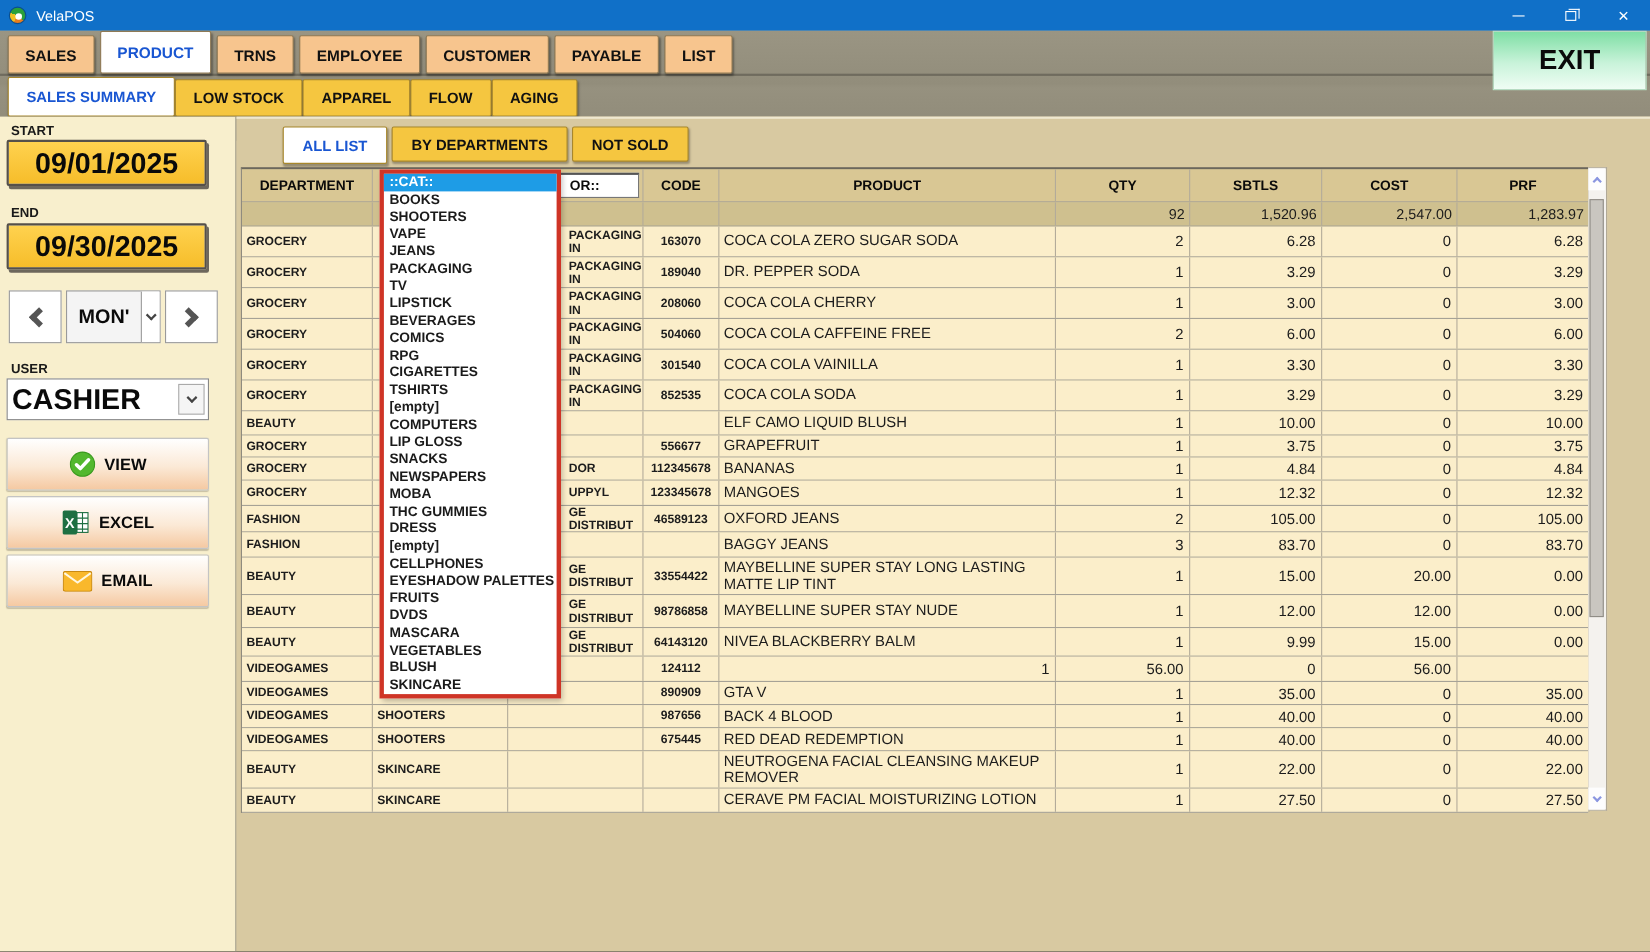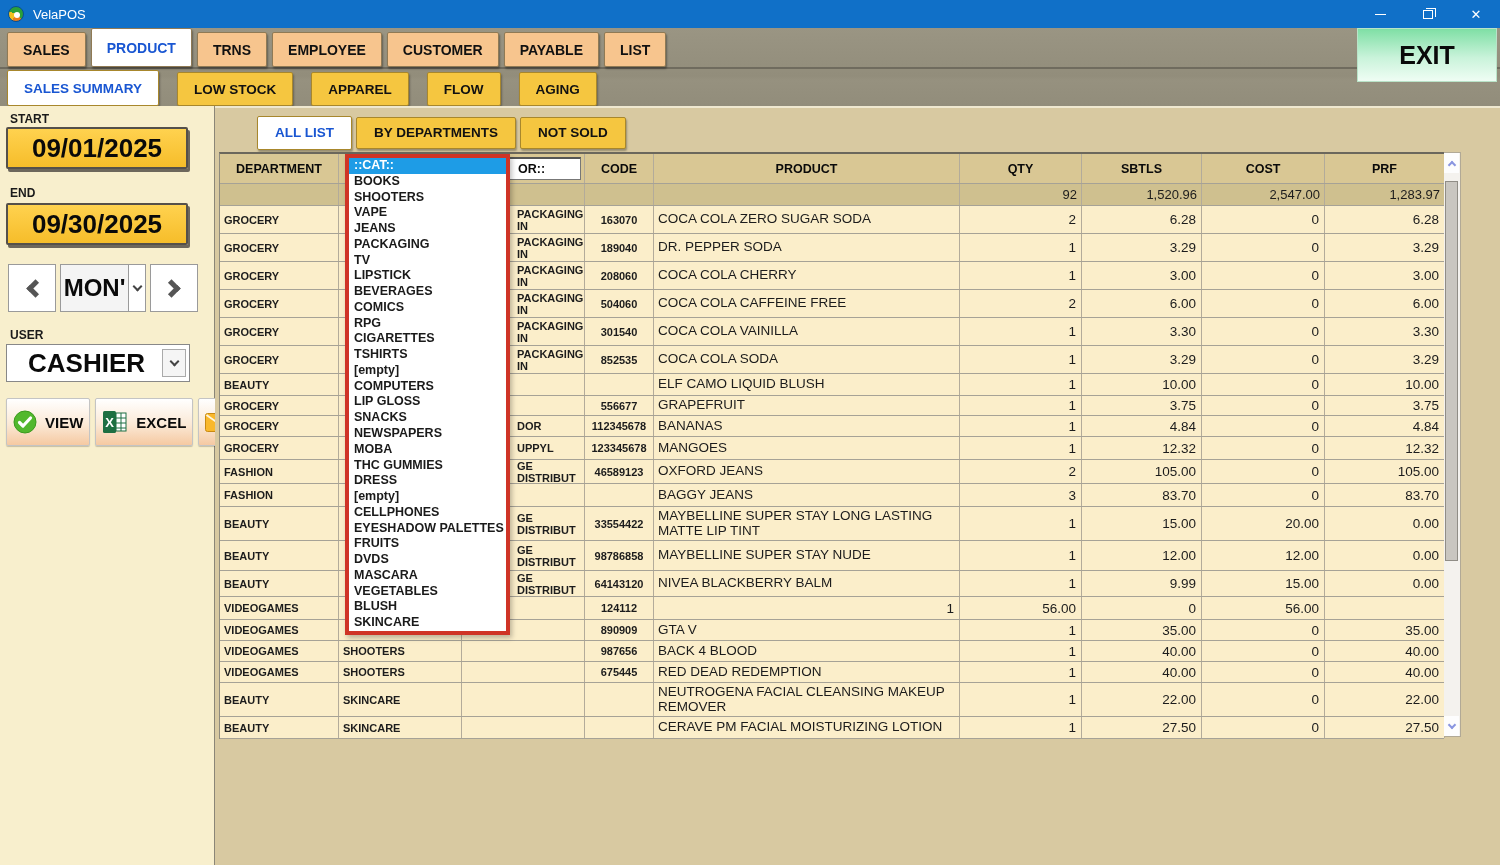--- a/index.html
+++ b/index.html
@@ -16,48 +16,48 @@
   .wc .minbar{width:11px;height:1px;background:#fff;display:block;}
   .wc .maxbox{width:10px;height:9px;border:1px solid #fff;display:block;position:relative;}
   .wc .maxbox:after{content:"";position:absolute;left:2px;top:-3px;width:9px;height:8px;border:1px solid #fff;border-bottom:none;border-left:none;}
 
   
   .tabstrip{position:absolute;left:0;top:28px;width:1500px;height:100px;background:linear-gradient(180deg,#9a9583 0%,#928d7b 48%,#96917f 52%,#8e8977 100%);}
   .seam{position:absolute;left:0;top:39px;width:1500px;height:2px;background:#6f6b5e;}
   .mainTabs{position:absolute;left:7px;top:2px;display:flex;gap:5px;align-items:flex-end;height:37px;}
   .tab{height:35px;padding:0 15px;display:flex;align-items:center;background:var(--c-tab_peach,#f7c58e);border:1px solid #8f7a55;border-radius:2px;font-weight:bold;font-size:14px;color:#111;box-shadow:1px 2px 2px rgba(0,0,0,.35);cursor:pointer;}
   .tab.active{background:#fff;color:var(--c-active_tab_text,#1956d2);height:39px;}
-  .subTabs{position:absolute;left:7px;top:42px;display:flex;gap:18px;align-items:flex-end;height:36px;}
+  .subTabs{position:absolute;left:7px;top:42px;display:flex;gap:0;align-items:flex-end;height:36px;}
   .stab{height:34px;padding:0 16px;display:flex;align-items:center;background:var(--c-tab_gold,#f5c640);border:1px solid #a8872c;border-radius:2px;font-weight:bold;font-size:13.5px;color:#111;box-shadow:1px 2px 2px rgba(0,0,0,.3);cursor:pointer;}
   .stab.active{background:#fff;color:var(--c-active_tab_text,#1956d2);height:36px;}
   .exitbtn{position:absolute;left:1357px;top:28px;width:140px;height:54px;background:linear-gradient(180deg,#7fdfa5 0%,#c9f3da 55%,#effdf4 100%);border:1px solid #b9e3c8;font-weight:bold;font-size:25px;color:#0a0a0a;cursor:pointer;}
 
   
   .sidebar{position:absolute;left:0;top:106px;width:215px;height:759px;background:var(--c-sidebar_bg,#f8efcd);border-right:1px solid #8b8677;}
   .slabel{position:absolute;left:10px;font-weight:bold;font-size:12px;color:#1a1a1a;}
   .datebtn{position:absolute;left:6px;width:182px;height:42px;background:linear-gradient(180deg,#ffd24f,#f6bd2a);border:2px solid #55504a;border-radius:2px;box-shadow:2px 3px 0 #6d675c;font-weight:bold;font-size:26px;color:#0a0a0a;display:flex;align-items:center;justify-content:center;cursor:pointer;}
   .navrow{position:absolute;left:8px;top:158px;height:48px;display:flex;gap:4px;}
   .navbtn{width:48px;height:48px;background:#fff;border:1px solid #9a9a9a;display:flex;align-items:center;justify-content:center;cursor:pointer;}
   .chev{display:inline-block;width:13px;height:13px;border-right:5px solid #555;border-bottom:5px solid #555;}
   .chev.left{transform:rotate(135deg);margin-left:6px;}
   .chev.right{transform:rotate(-45deg);margin-right:6px;}
   .chev.down{width:7px;height:7px;border-right:2px solid #444;border-bottom:2px solid #444;transform:rotate(45deg);margin-top:-3px;}
   .perselect{width:86px;height:48px;background:#f4f4f4;border:1px solid #9a9a9a;display:flex;align-items:center;cursor:pointer;}
-  .perselect .ptxt{flex:1;text-align:center;font-weight:bold;font-size:24px;color:#0a0a0a;white-space:nowrap;overflow:hidden;}
+  .perselect .ptxt{flex:1;text-align:center;font-weight:bold;font-size:18px;color:#0a0a0a;white-space:nowrap;overflow:hidden;}
   .arrbox{width:17px;height:100%;border-left:1px solid #9a9a9a;background:#fff;display:flex;align-items:center;justify-content:center;}
   .userselect{position:absolute;left:6px;top:238px;width:184px;height:38px;background:#fff;border:1px solid #888;display:flex;align-items:center;cursor:pointer;}
-  .userselect .utxt{flex:1;font-weight:bold;font-size:26px;color:#0a0a0a;padding-left:4px;text-align:center;}
+  .userselect .utxt{flex:1;font-weight:bold;font-size:26px;color:#0a0a0a;padding-left:4px;}
   .userselect .arrbox{width:24px;height:28px;margin-right:3px;border:1px solid #aaa;background:#f5f5f5;}
-  .actions{position:absolute;left:6px;top:292px;width:184px;display:flex;flex-direction:row;gap:5px;}
+  .actions{position:absolute;left:6px;top:292px;width:184px;display:flex;flex-direction:column;gap:5px;}
   .action{height:48px;background:linear-gradient(180deg,#ffffff 0%,#fbe9d6 55%,#f5c9a2 100%);border:1px solid #c4c4c4;border-radius:2px;display:flex;align-items:center;justify-content:center;gap:8px;font-weight:bold;font-size:15px;color:#0a0a0a;cursor:pointer;box-shadow:0 1px 1px rgba(0,0,0,.2);}
   .action svg{display:block;}
 
   
   .content{position:absolute;left:215px;top:106px;width:1285px;height:759px;background:var(--c-content_bg,#d8c9a1);border-top:2px solid #efe8d0;}
-  .listTabs{position:absolute;left:6px;top:7px;display:flex;gap:4px;align-items:center;height:35px;padding-left:36px;}
+  .listTabs{position:absolute;left:6px;top:7px;display:flex;gap:4px;align-items:flex-start;height:35px;padding-left:36px;}
   .ltab{height:32px;padding:0 17px;display:flex;align-items:center;background:var(--c-tab_gold,#f5c640);border:1px solid #a8872c;border-radius:2px;font-weight:bold;font-size:13.5px;color:#111;box-shadow:1px 2px 2px rgba(0,0,0,.3);cursor:pointer;}
   .ltab.active{background:#fff;color:var(--c-active_tab_text,#1956d2);height:34px;}
 
   
   .table{position:absolute;left:4px;top:44px;width:1225px;border-top:2px solid #6b675c;border-left:1px solid #8f8b7e;}
   .trow{display:grid;grid-template-columns:119px 123px 123px 69px 306px 122px 120px 123px 120px;border-bottom:1px solid #a6a296;}
   .trow>div{border-right:1px solid #b3ab9a;display:flex;align-items:center;overflow:hidden;color:#1c1c1c;}
   .thead{height:30px;background:var(--c-header_bg,#d9c794);}
   .thead>div{justify-content:center;font-weight:bold;font-size:12.5px;color:#0a0a0a;}
   .thead .vcell{position:relative;justify-content:flex-start;}

